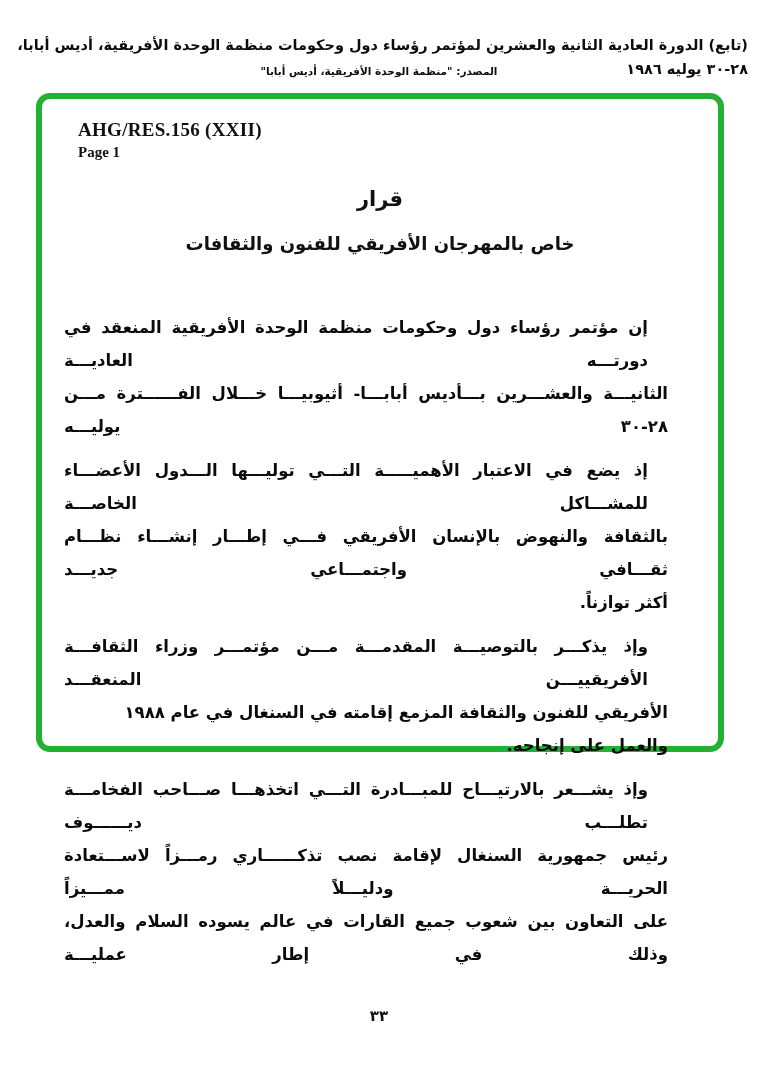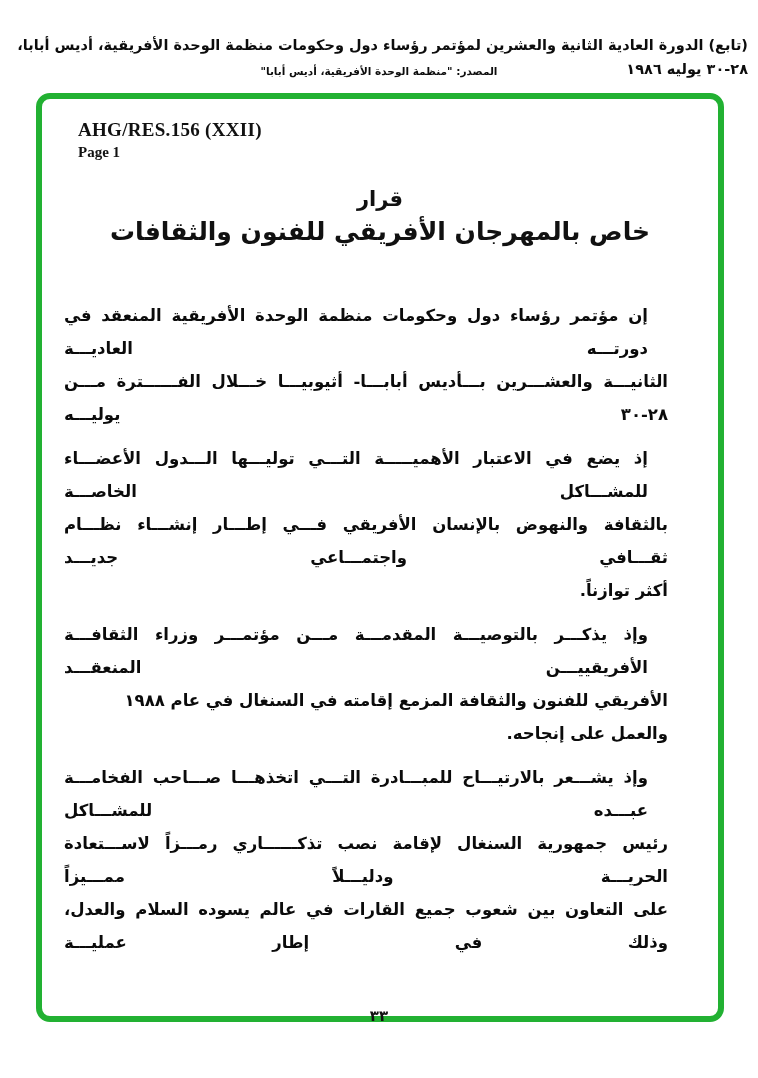--- a/index.html
+++ b/index.html
@@ -13,41 +13,41 @@
     direction:rtl;
     font-weight:bold;font-size:14.5px;line-height:24px;color:#0d0d0d;
   }
   .top-source{
     position:absolute;top:62px;left:10px;right:10px;
     direction:rtl;text-align:center;
     font-weight:bold;font-size:10.5px;line-height:18px;color:#0d0d0d;
   }
   
   .frame{
-    position:absolute;left:36px;top:93px;width:688px;height:929px;
+    position:absolute;left:36px;top:93px;width:688px;height:659px;
     border:6px solid #22b132;border-radius:14px;box-sizing:border-box;
     background:#ffffff;
   }
   .doc-ref{
     margin:20px 0 0 36px;
     font-family:"Liberation Serif","DejaVu Serif",serif;
     font-weight:bold;font-size:19px;line-height:22px;letter-spacing:0.3px;
   }
   .doc-page{
     margin:2px 0 0 36px;
     font-family:"Liberation Serif","DejaVu Serif",serif;
     font-weight:bold;font-size:15px;line-height:18px;
   }
   .title{
     margin-top:26px;text-align:center;direction:rtl;
     font-weight:bold;font-size:21px;line-height:24px;
   }
   .subtitle{
-    margin-top:10px;text-align:center;direction:rtl;
-    font-weight:bold;font-size:25px;line-height:22px;
+    margin-top:22px;text-align:center;direction:rtl;
+    font-weight:bold;font-size:18px;line-height:22px;
   }
   .content{
     direction:rtl;margin:56px 50px 0 22px;
     font-weight:bold;font-size:16.5px;line-height:33px;color:#0b0b0b;
   }
   .para{margin:0 0 11px 0;}
   .para:last-child{margin-bottom:0;}
   
   .jl{text-align:justify;text-align-last:justify;}  
   .rl{text-align:right;}                           
@@ -82,21 +82,21 @@
       <div class="jl">بالثقافة والنهوض بالإنسان الأفريقي فـــي إطـــار إنشـــاء نظـــام ثقـــافي واجتمـــاعي جديـــد</div>
       <div class="rl">أكثر توازناً.</div>
     </div>
 
     <div class="para">
       <div class="jl ind">وإذ يذكـــر بالتوصيـــة المقدمـــة مـــن مؤتمـــر وزراء الثقافـــة الأفريقييـــن المنعقـــد</div>
       <div class="rl">الأفريقي للفنون والثقافة المزمع إقامته في السنغال في عام ١٩٨٨ والعمل على إنجاحه.</div>
     </div>
 
     <div class="para">
-      <div class="jl ind">وإذ يشـــعر بالارتيـــاح للمبـــادرة التـــي اتخذهـــا صـــاحب الفخامـــة عبـــده للمشـــاكل</div>
+      <div class="jl ind">وإذ يشـــعر بالارتيـــاح للمبـــادرة التـــي اتخذهـــا صـــاحب الفخامـــة تطلـــب ديــــــوف</div>
       <div class="jl">رئيس جمهورية السنغال لإقامة نصب تذكــــــاري رمـــزاً لاســـتعادة الحريـــة ودليـــلاً ممـــيزاً</div>
       <div class="jl">على التعاون بين شعوب جميع القارات في عالم يسوده السلام والعدل، وذلك في إطار عمليـــة</div>
 
     </div>
 
   </div>
 </div>
 
 <div class="page-number">٣٣</div>
 

